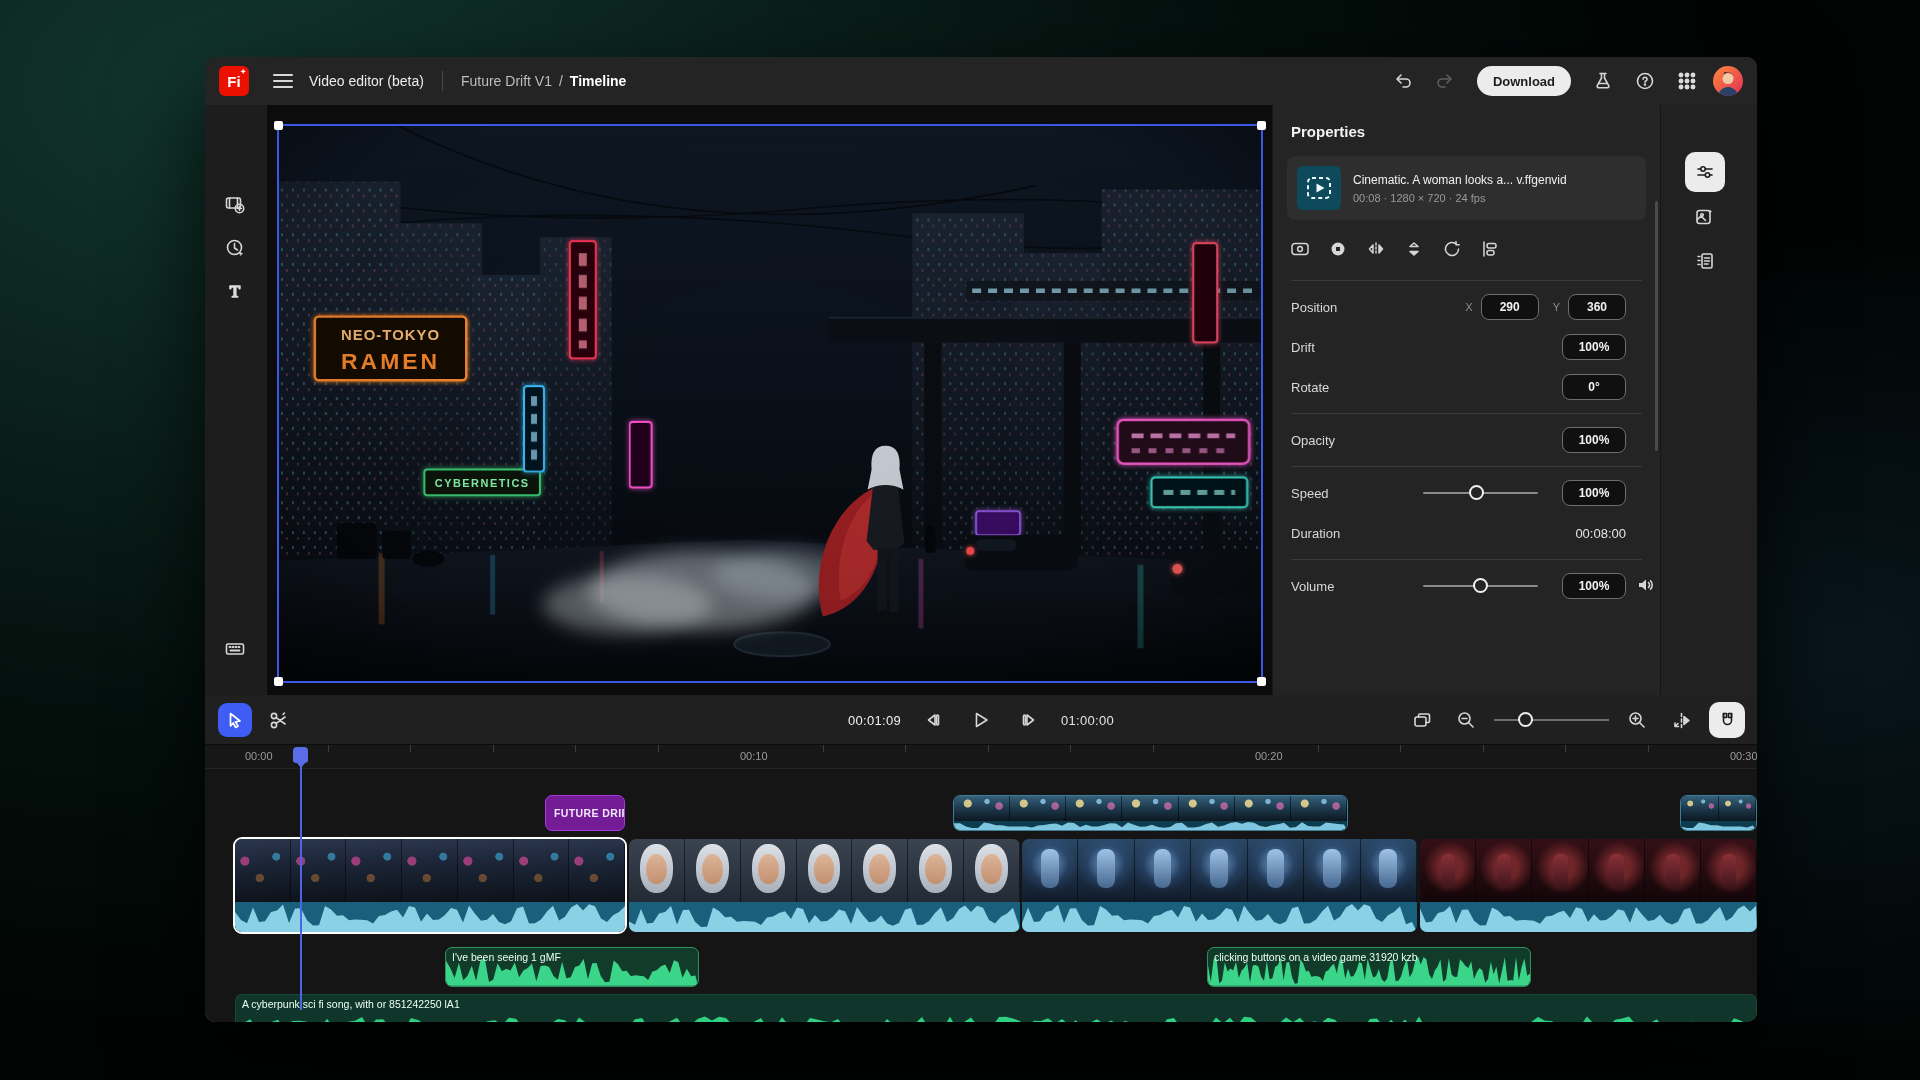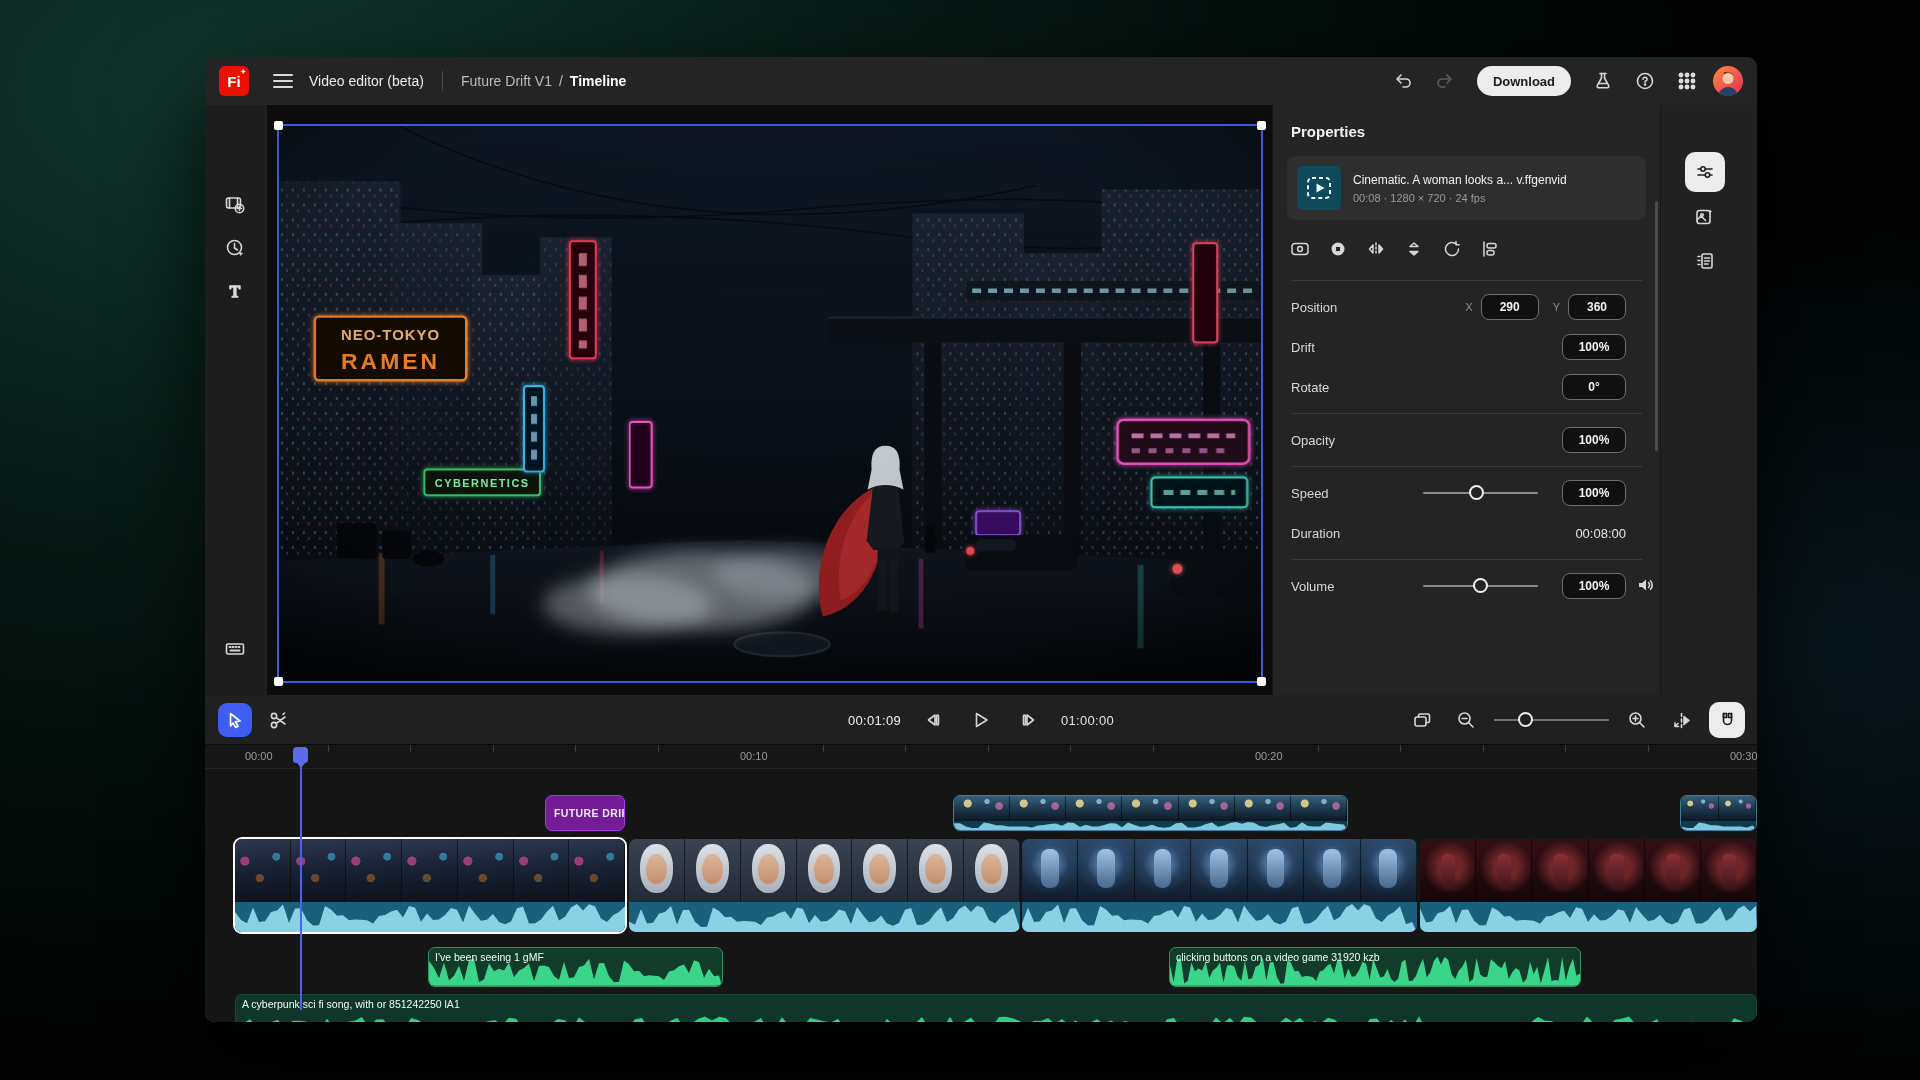--- a/index.html
+++ b/index.html
@@ -719,27 +719,27 @@
             </div>
           <div class="wave-band band-video">
               <svg preserveAspectRatio="none" viewBox="0 0 337 30">
                 <polygon points="0,30 0,6.6 6,20.4 12,19.6 18,11.0 24,9.6 30,4.0 36,21.2 42,7.8 48,7.5 54,18.7 60,23.6 66,23.3 72,5.4 78,8.6 84,14.5 90,14.1 96,18.7 102,17.9 108,18.2 114,18.7 120,21.7 126,14.6 132,13.7 138,10.4 144,8.7 150,16.0 156,5.2 162,6.7 168,19.9 174,12.3 180,18.5 186,18.0 192,13.7 198,7.2 204,8.8 210,20.8 216,5.0 222,12.5 228,19.1 234,18.1 240,12.7 246,20.1 252,22.4 258,19.8 264,7.5 270,5.7 276,21.6 282,21.5 288,18.0 294,10.5 300,5.0 306,18.9 312,15.3 318,6.7 324,3.4 330,9.4 336,3.7 337,30"></polygon>
               </svg>
             </div>
         </div>
       </div>
 
       <div class="trow" style="top:178px; height:40px;">
-        <div class="clipbase aclip" style="left:223px; width:295px;text-align:center;">
+        <div class="clipbase aclip" style="left:240px; width:254px;text-align:center;">
           <span class="alabel">I've been seeing 1 gMF</span>
           <svg preserveAspectRatio="none" viewBox="0 0 293 30">
               <polygon points="0,30 0,4.9 5,12.1 10,22.3 15,6.9 20,24.5 25,20.1 30,9.9 35,25.1 40,4.6 45,2.3 50,26.4 55,23.7 60,7.3 65,15.5 70,12.8 75,14.6 80,6.7 85,21.5 90,14.7 95,12.1 100,7.6 105,25.5 110,10.1 115,9.6 120,11.1 125,20.2 130,24.0 135,5.9 140,22.6 145,21.6 150,11.2 155,9.5 160,2.7 165,23.6 170,7.3 175,7.0 180,20.6 185,26.5 190,26.1 195,4.5 200,8.4 205,15.4 210,14.9 215,20.6 220,19.6 225,20.0 230,20.6 235,24.2 240,15.6 245,14.5 250,10.5 255,8.5 260,17.3 265,4.2 270,6.0 275,22.1 280,12.8 285,20.4 290,19.7 293,30"></polygon>
             </svg>
         </div>
-        <div class="clipbase aclip" style="left:964px; width:412px;">
+        <div class="clipbase aclip" style="left:1002px; width:324px;">
           <span class="alabel">clicking buttons on a video game 31920 kzb</span>
           <svg preserveAspectRatio="none" viewBox="0 0 345 30">
               <polygon points="0,30 0,9.4 3,26.4 6,3.5 9,0.9 12,27.8 15,24.9 18,6.5 21,15.6 24,12.6 27,14.6 30,5.8 33,22.3 36,14.7 39,11.8 42,6.9 45,26.9 48,9.7 51,9.0 54,10.7 57,20.9 60,25.1 63,4.9 66,23.6 69,22.5 72,10.9 75,9.0 78,1.3 81,24.7 84,6.5 87,6.1 90,21.3 93,28.0 96,27.5 99,3.3 102,7.7 105,15.6 108,15.0 111,21.3 114,20.2 117,20.6 120,21.3 123,25.4 126,15.7 129,14.5 132,10.0 135,7.8 138,17.7 141,3.0 144,5.1 147,23.0 150,12.6 153,21.1 156,20.3 159,14.6 162,5.7 165,7.9 168,24.2 171,2.7 174,12.9 177,21.8 180,20.5 183,13.2 186,23.3 189,26.3 192,22.8 195,6.1 198,3.6 201,25.3 204,25.1 207,20.3 210,10.1 213,2.8 216,21.6 219,16.7 222,5.1 225,0.5 228,8.7 231,1.0 234,3.6 237,18.8 240,23.4 243,14.8 246,10.9 249,3.5 252,26.3 255,23.3 258,1.9 261,18.7 264,21.2 267,20.9 270,3.2 273,6.4 276,10.1 279,12.1 282,5.2 285,23.2 288,16.4 291,12.2 294,14.7 297,27.2 300,23.3 303,5.6 306,18.4 309,11.0 312,27.9 315,14.9 318,1.2 321,25.3 324,24.2 327,24.8 330,1.0 333,24.8 336,11.5 339,2.6 342,19.9 345,17.8 345,30"></polygon>
             </svg>
         </div>
       </div>
 
       <div class="trow" style="top:225px; height:40px;">
         <div class="clipbase aclip mclip" style="left:30px; width:1522px;">
           <span class="alabel">A cyberpunk sci fi song, with or 851242250 lA1</span>

